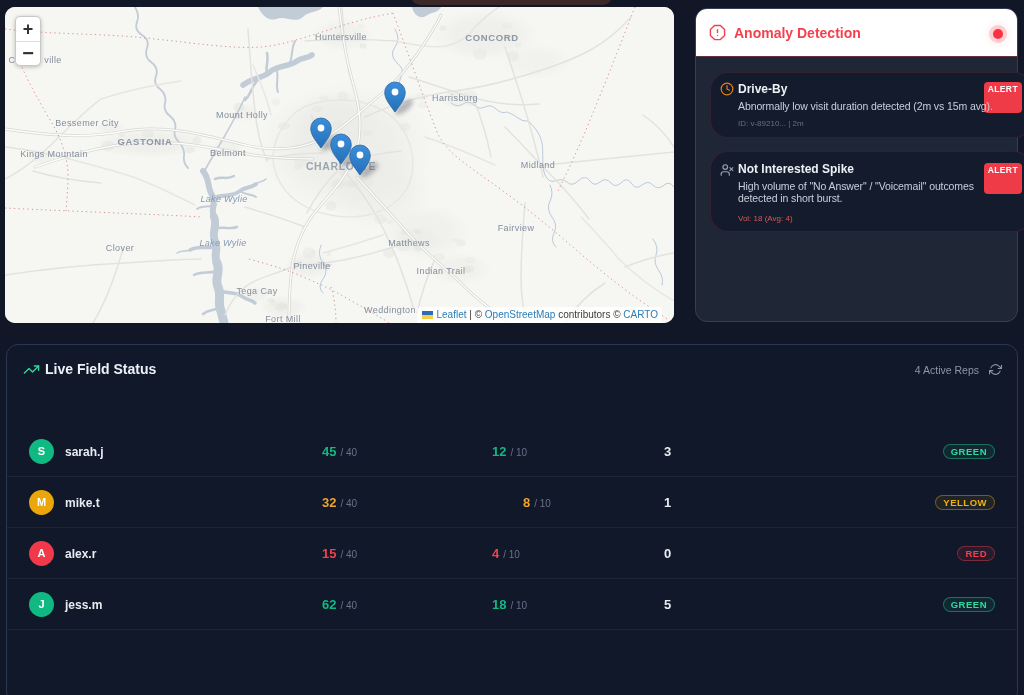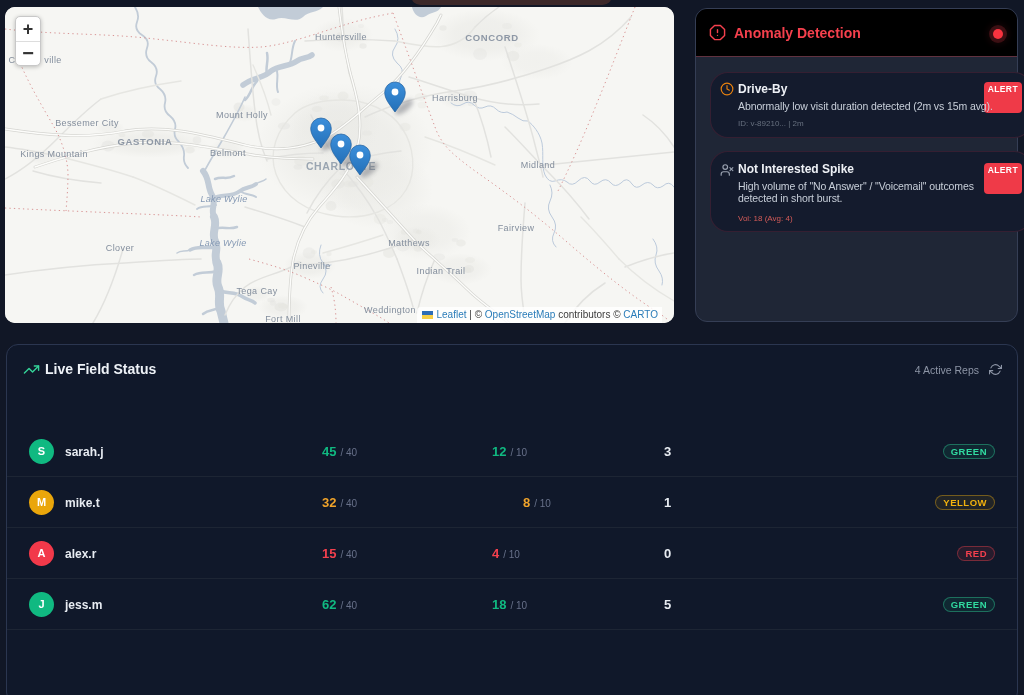--- a/index.html
+++ b/index.html
@@ -13,21 +13,21 @@
 .zoomctl .zin { position:absolute; top:0; left:0; width:100%; height:25px; border-bottom:1px solid #ddd; color:#333; font-size:18px; font-weight:700; text-align:center; line-height:25px; }
 .zoomctl .zout { position:absolute; top:26px; left:0; width:100%; height:24px; color:#333; font-size:20px; font-weight:700; text-align:center; line-height:21px; }
 .pill { position:absolute; left:16px; top:14px; height:22px; background:#fff; border-radius:11px; box-shadow:0 2px 6px rgba(0,0,0,.25); display:flex; align-items:center; padding:0 10px 0 9px; }
 .pill .dot { width:7px; height:7px; border-radius:50%; background:#10c07c; margin-right:7px; }
 .pill .txt { font-size:9px; font-weight:800; letter-spacing:0.5px; color:#27303f; }
 .attrib { position:absolute; right:12px; bottom:0; background:rgba(255,255,255,.82); padding:2px 4px 3px 5px; border-top-left-radius:4px; font-size:10px; color:#3c3c3c; white-space:nowrap; }
 .attrib a { color:#2a7cb9; text-decoration:none; }
 .flag { display:inline-block; width:11px; height:8px; vertical-align:-1px; margin-right:3px; }
 
 .anom { position:absolute; left:695px; top:8px; width:323px; height:314px; background:#1f2636; border:1px solid #353e55; border-radius:12px; }
-.anom .hd { position:absolute; left:0; top:0; right:0; height:48px; background:#000000; border-bottom:1px solid #613240; border-radius:11px 11px 0 0; }
+.anom .hd { position:absolute; left:0; top:0; right:0; height:48px; background:#ffffff; border-bottom:1px solid #613240; border-radius:11px 11px 0 0; }
 .anom .hd .ic { position:absolute; left:13px; top:15px; }
 .anom .hd .ttl { position:absolute; left:38px; top:16px; font-size:14px; font-weight:700; color:#f5404d; }
 .anom .hd .pulse { position:absolute; right:14px; top:20px; width:10px; height:10px; border-radius:50%; background:#f8333f; box-shadow:0 0 0 4px rgba(244,63,78,.2), 0 0 6px 6px rgba(244,63,78,.08); }
 .acard { position:absolute; left:14px; width:322px; background:#141b2d; border:1px solid rgba(244,63,78,.15); border-radius:18px; }
 .acard .cic { position:absolute; left:9px; top:9px; }
 .acard .cttl { position:absolute; left:27px; top:9px; font-size:12px; font-weight:700; color:#eef1f6; }
 .acard .badge { position:absolute; right:9px; top:9px; background:#ef3a48; color:#fff; font-size:8.5px; font-weight:800; letter-spacing:.4px; padding:2px 4px 19px; border-radius:4px; }
 .acard .desc { position:absolute; left:27px; font-size:10.5px; letter-spacing:-0.1px; line-height:12px; color:#c8cfd9; }
 .acard .meta { position:absolute; left:27px; font-size:8px; color:#67707f; }
 

